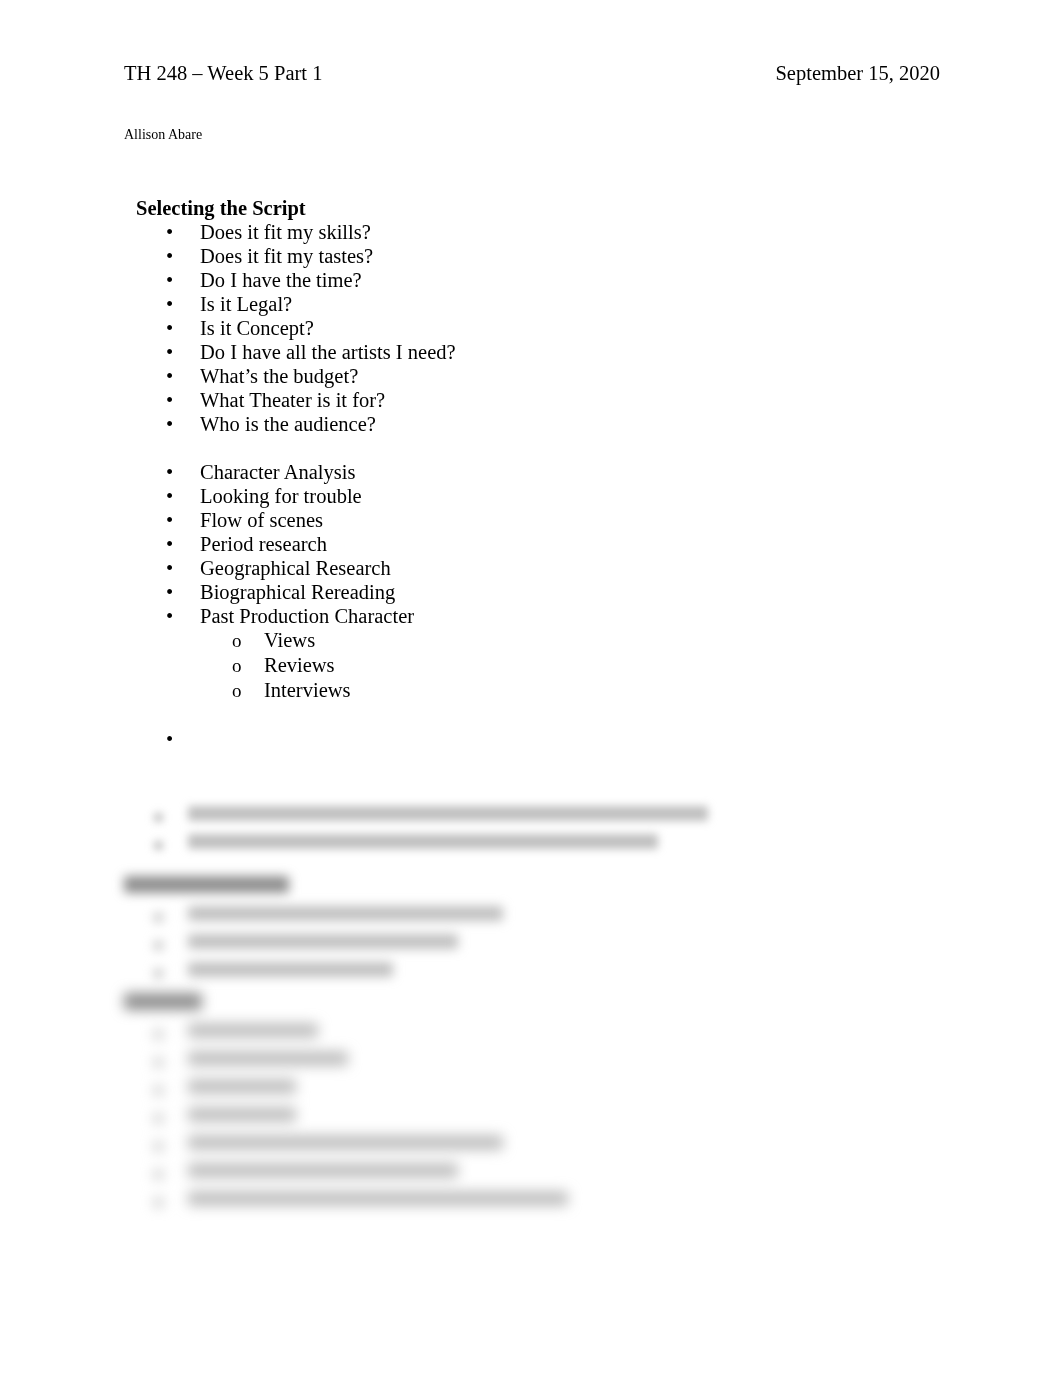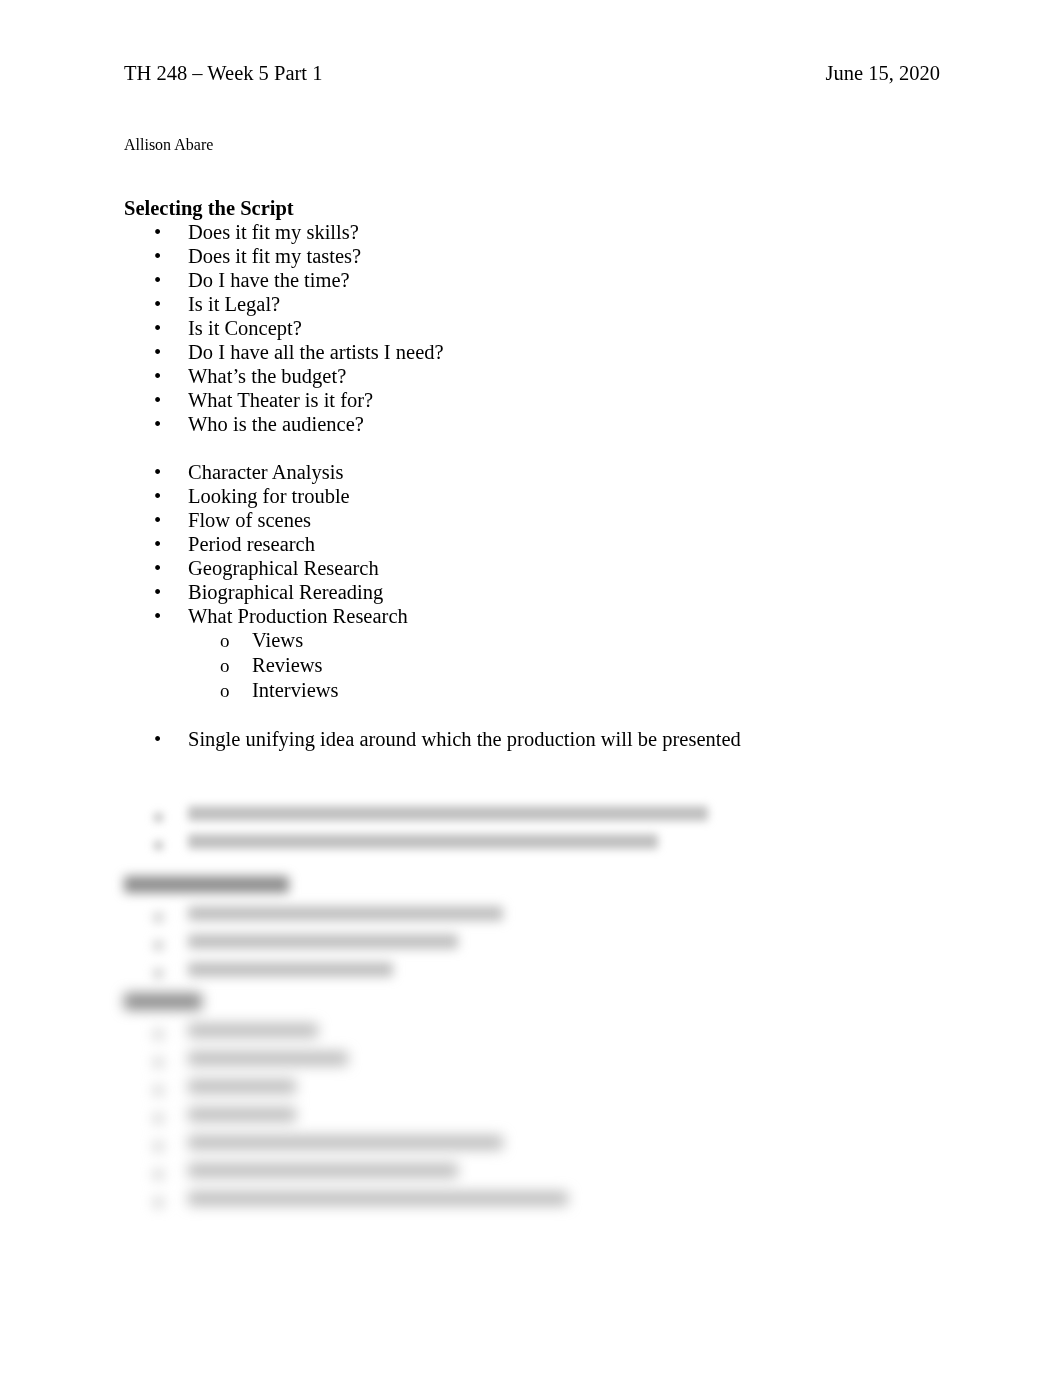--- a/index.html
+++ b/index.html
@@ -42,34 +42,34 @@
     font-size: 20.5px;
     line-height: 26px;
   }
   .header-left { white-space: nowrap; }
   .header-right { white-space: nowrap; }
 
   
   .byline {
     position: absolute;
     left: 124px;
-    top: 132px;
-    font-size: 16px;
+    top: 122px;
+    font-size: 14px;
     line-height: 25px;
   }
   .byline .author { display: block; }
   .byline .subtitle {
     display: block;
     font-style: italic;
   }
 
   
   .body-flow {
     position: absolute;
-    left: 124px;
+    left: 136px;
     top: 196px;
     width: 830px;
     font-size: 20.5px;
   }
 
   h2.section-heading {
     font-size: 20.5px;
     font-weight: bold;
     margin: 0;
     line-height: 24px;
@@ -163,21 +163,21 @@
   .blur-3 { filter: blur(6.2px); }
 </style>
 </head>
 <body>
 
 <div class="page">
   <div class="doc">
 
     <div class="header-row">
       <span class="header-left">TH 248 – Week 5 Part 1</span>
-      <span class="header-right">June 15, 2020</span>
+      <span class="header-right">September 15, 2020</span>
     </div>
 
     <div class="byline">
       <span class="author">Allison Abare</span>
     </div>
 
     <div class="body-flow">
 
       <h2 class="section-heading">Selecting the Script</h2>
       <ul class="bullets">
@@ -241,21 +241,21 @@
         <li>
           <span class="marker">•</span>
           <span>Geographical Research</span>
         </li>
         <li>
           <span class="marker">•</span>
           <span>Biographical Rereading</span>
         </li>
         <li>
           <span class="marker">•</span>
-          <span>What Production Research</span>
+          <span>Past Production Character</span>
         </li>
       </ul>
       <ul class="sub-bullets">
         <li>
           <span class="marker">o</span>
           <span>Views</span>
         </li>
         <li>
           <span class="marker">o</span>
           <span>Reviews</span>
@@ -264,21 +264,20 @@
           <span class="marker">o</span>
           <span>Interviews</span>
         </li>
       </ul>
 
       <div class="gap-block"></div>
 
       <ul class="bullets">
         <li>
           <span class="marker">•</span>
-          <span>Single unifying idea around which the production will be presented</span>
         </li>
       </ul>
 
     </div>
 
     <div class="blur-region blur-1" style="top:802px;">
       <div class="redacted-line">
         <span class="marker-ghost"></span>
         <span class="bar" style="width:520px;"></span>
       </div>

